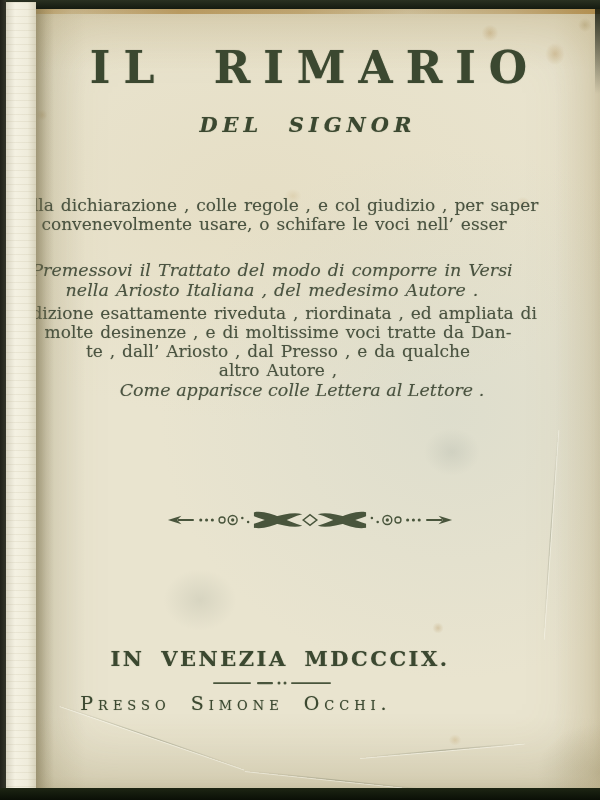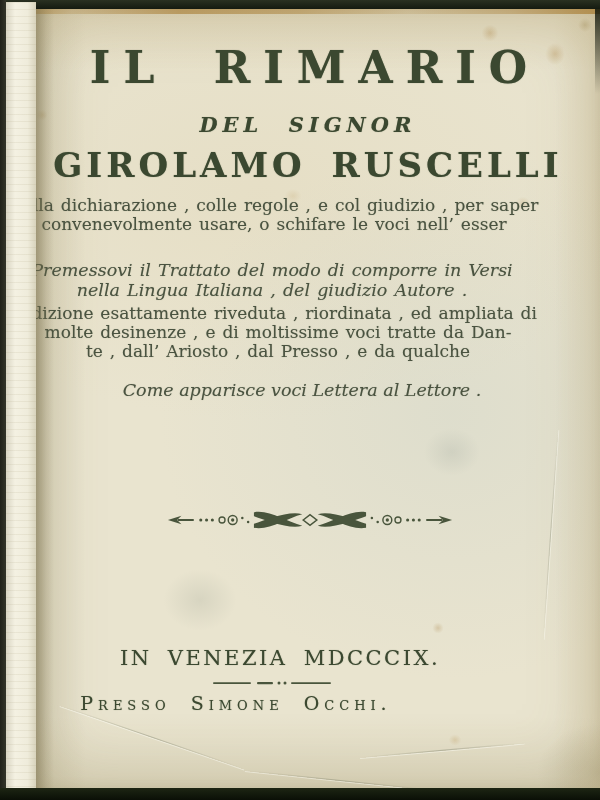--- a/index.html
+++ b/index.html
@@ -76,21 +76,21 @@
     text-shadow:0 0 1px rgba(55,70,45,.5);}
   .para{font-size:17px;line-height:19px;word-spacing:1.5px;
     text-shadow:0 0 1px rgba(70,80,60,.35);}
   .para.it{font-style:italic;font-size:17.5px;line-height:20px;}
   .p1{top:187px;left:-30px;}
   .p2{top:251px;left:-32px;}
   .p3{top:295px;left:-26px;}
   .reader{top:371px;left:-2px;font-style:italic;font-size:17.5px;
     text-shadow:0 0 1px rgba(70,80,60,.35);}
   .ornament{position:absolute;top:493px;left:131px;width:290px;height:36px;}
-  .venezia{top:637px;left:-34px;font-size:21px;font-weight:normal;
+  .venezia{top:637px;left:-34px;font-size:21px;font-weight:bold;
     letter-spacing:2.5px;word-spacing:7px;color:var(--ink_heading);
     text-shadow:0 0 1px rgba(55,70,45,.5);padding-left:20px;}
   .rule{position:absolute;top:670px;left:179px;width:118px;height:8px;}
   .presso{top:683px;left:-68px;font-size:19px;font-variant:small-caps;
     letter-spacing:5px;word-spacing:9px;color:var(--ink_heading);
     text-shadow:0 0 1px rgba(55,70,45,.45);}
   svg .ink{fill:#49553c;}
   svg .ink-s{stroke:#49553c;fill:none;}
 </style>
 </head>
@@ -101,39 +101,39 @@
   <div class="page">
     <div class="stains"></div>
 
     <div class="crease" style="left:26px;top:696px;width:195px;transform:rotate(19deg);transform-origin:left center;"></div>
     <div class="crease" style="left:211px;top:761px;width:190px;transform:rotate(6deg);transform-origin:left center;"></div>
     <div class="crease" style="left:326px;top:748px;width:165px;transform:rotate(-5deg);transform-origin:left center;"></div>
     <div class="crease v" style="left:516px;top:421px;transform:rotate(4deg);"></div>
 
     <div class="blk byline line">DEL SIGNOR</div>
     <div class="blk main-title line">IL RIMARIO</div>
-    <div class="blk author line">GIROLAMO RUSCELLI</div>
 
     <div class="blk para p1">
       <div class="line">Colla dichiarazione , colle regole , e col giudizio , per saper</div>
       <div class="line">convenevolmente usare, o schifare le voci nell’ esser</div>
     </div>
 
     <div class="blk para it p2">
       <div class="line">Premessovi il Trattato del modo di comporre in Versi</div>
-      <div class="line">nella Lingua Italiana , del giudizio Autore .</div>
+      <div class="line">nella Ariosto Italiana , del medesimo Autore .</div>
     </div>
 
     <div class="blk para p3">
       <div class="line">Edizione esattamente riveduta , riordinata , ed ampliata di</div>
       <div class="line">molte desinenze , e di moltissime voci tratte da Dan-</div>
       <div class="line">te , dall’ Ariosto , dal Presso , e da qualche</div>
+      <div class="line">altro Autore ,</div>
     </div>
 
-    <div class="blk reader line">Come apparisce voci Lettera al Lettore .</div>
+    <div class="blk reader line">Come apparisce colle Lettera al Lettore .</div>
 
     <svg class="ornament" viewBox="0 0 300 34" preserveAspectRatio="xMidYMid meet">
       <path class="ink" d="M3,17 L17,12.5 L12.5,17 L17,21.5 Z"></path>
       <rect class="ink" x="13" y="16" width="17" height="2" rx="1"></rect>
       <circle class="ink" cx="37" cy="17" r="1.6"></circle>
       <circle class="ink" cx="43" cy="17" r="1.6"></circle>
       <circle class="ink" cx="49" cy="17" r="1.6"></circle>
       <circle class="ink-s" cx="59" cy="17" r="3.1" stroke-width="1.4"></circle>
       <circle class="ink-s" cx="70" cy="17" r="4.6" stroke-width="1.5"></circle>
       <circle class="ink" cx="70" cy="17" r="1.7"></circle>

